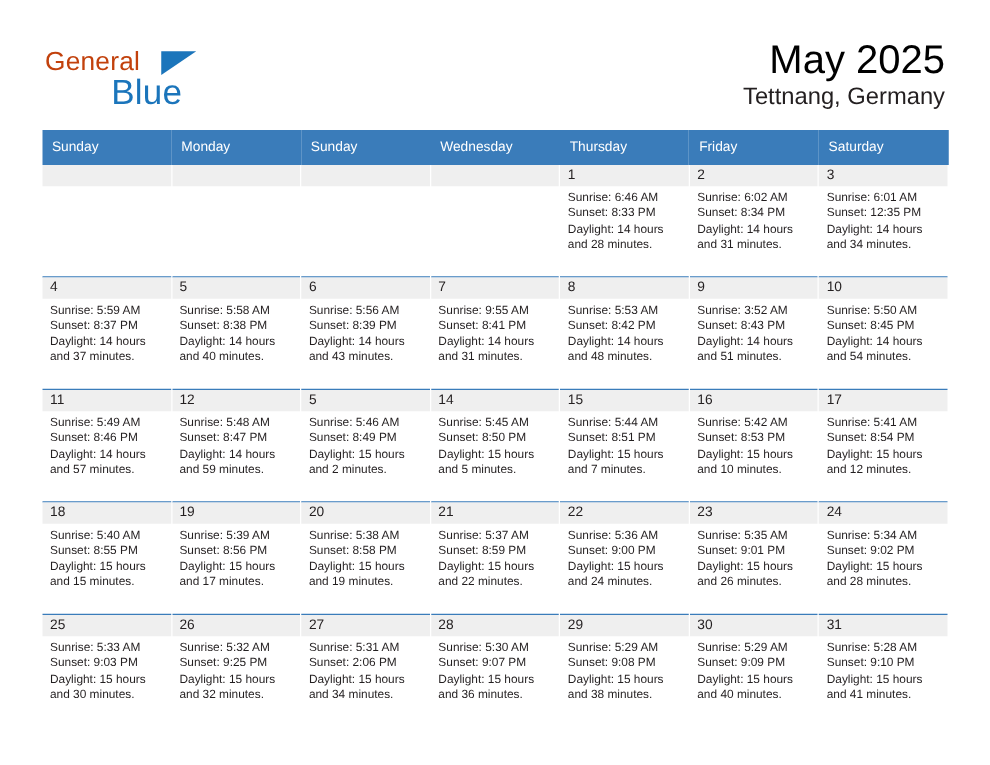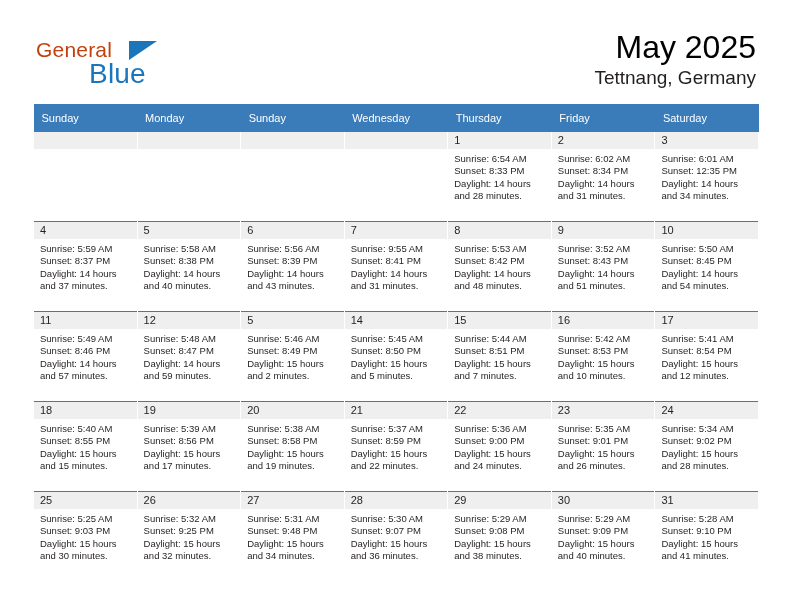--- a/index.html
+++ b/index.html
@@ -198,21 +198,21 @@
           </td>
           <td>
             <div class="daycell empty">
               <div class="daynum-band"></div>
             </div>
           </td>
           <td>
             <div class="daycell">
               <div class="daynum-band">1</div>
               <div class="info">
-                <div>Sunrise: 6:54 AM</div>
+                <div>Sunrise: 6:46 AM</div>
                 <div>Sunset: 8:33 PM</div>
                 <div>Daylight: 14 hours</div>
                 <div>and 28 minutes.</div>
               </div>
             </div>
           </td>
           <td>
             <div class="daycell">
               <div class="daynum-band">2</div>
               <div class="info">
@@ -470,21 +470,21 @@
                 <div>and 28 minutes.</div>
               </div>
             </div>
           </td>
         </tr>
         <tr class="week-row">
           <td>
             <div class="daycell">
               <div class="daynum-band">25</div>
               <div class="info">
-                <div>Sunrise: 5:25 AM</div>
+                <div>Sunrise: 5:33 AM</div>
                 <div>Sunset: 9:03 PM</div>
                 <div>Daylight: 15 hours</div>
                 <div>and 30 minutes.</div>
               </div>
             </div>
           </td>
           <td>
             <div class="daycell">
               <div class="daynum-band">26</div>
               <div class="info">
@@ -493,21 +493,21 @@
                 <div>Daylight: 15 hours</div>
                 <div>and 32 minutes.</div>
               </div>
             </div>
           </td>
           <td>
             <div class="daycell">
               <div class="daynum-band">27</div>
               <div class="info">
                 <div>Sunrise: 5:31 AM</div>
-                <div>Sunset: 9:48 PM</div>
+                <div>Sunset: 2:06 PM</div>
                 <div>Daylight: 15 hours</div>
                 <div>and 34 minutes.</div>
               </div>
             </div>
           </td>
           <td>
             <div class="daycell">
               <div class="daynum-band">28</div>
               <div class="info">
                 <div>Sunrise: 5:30 AM</div>

